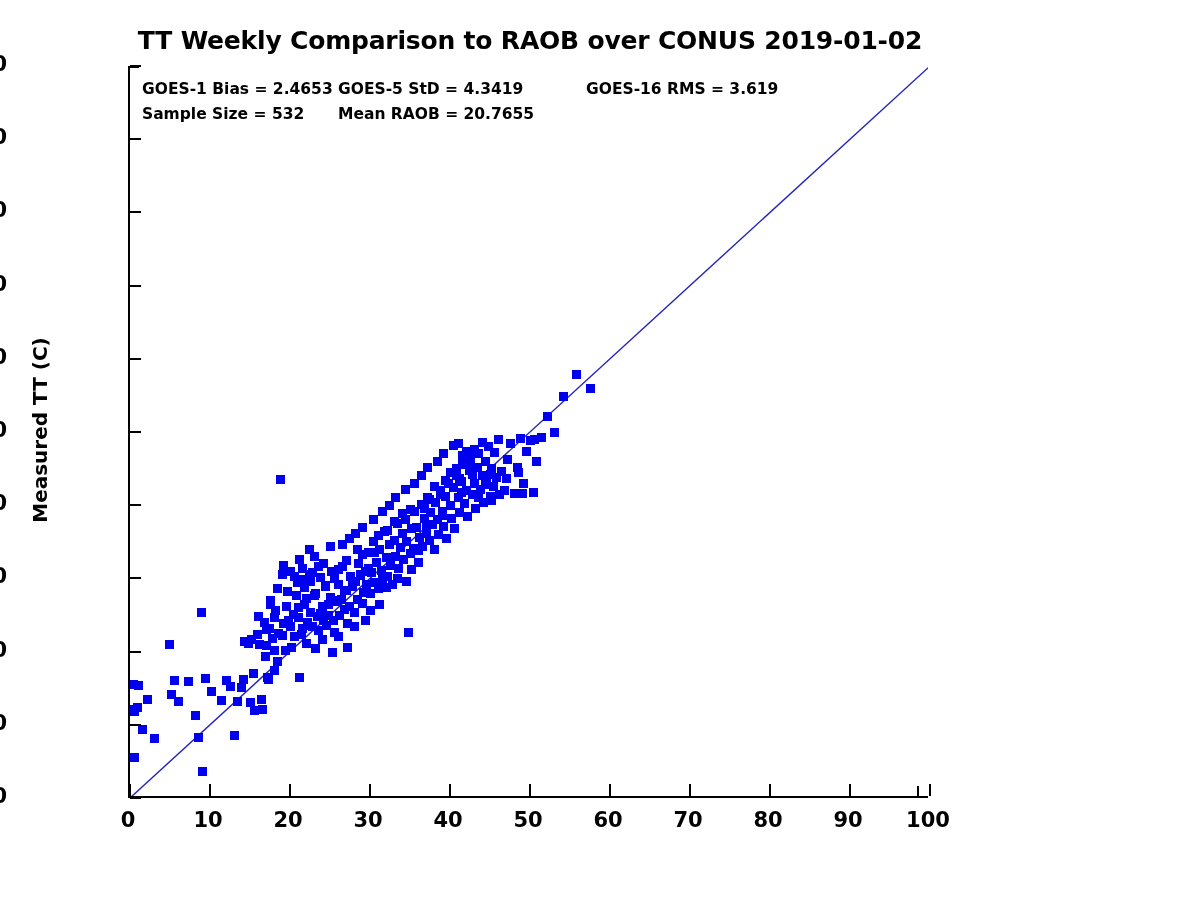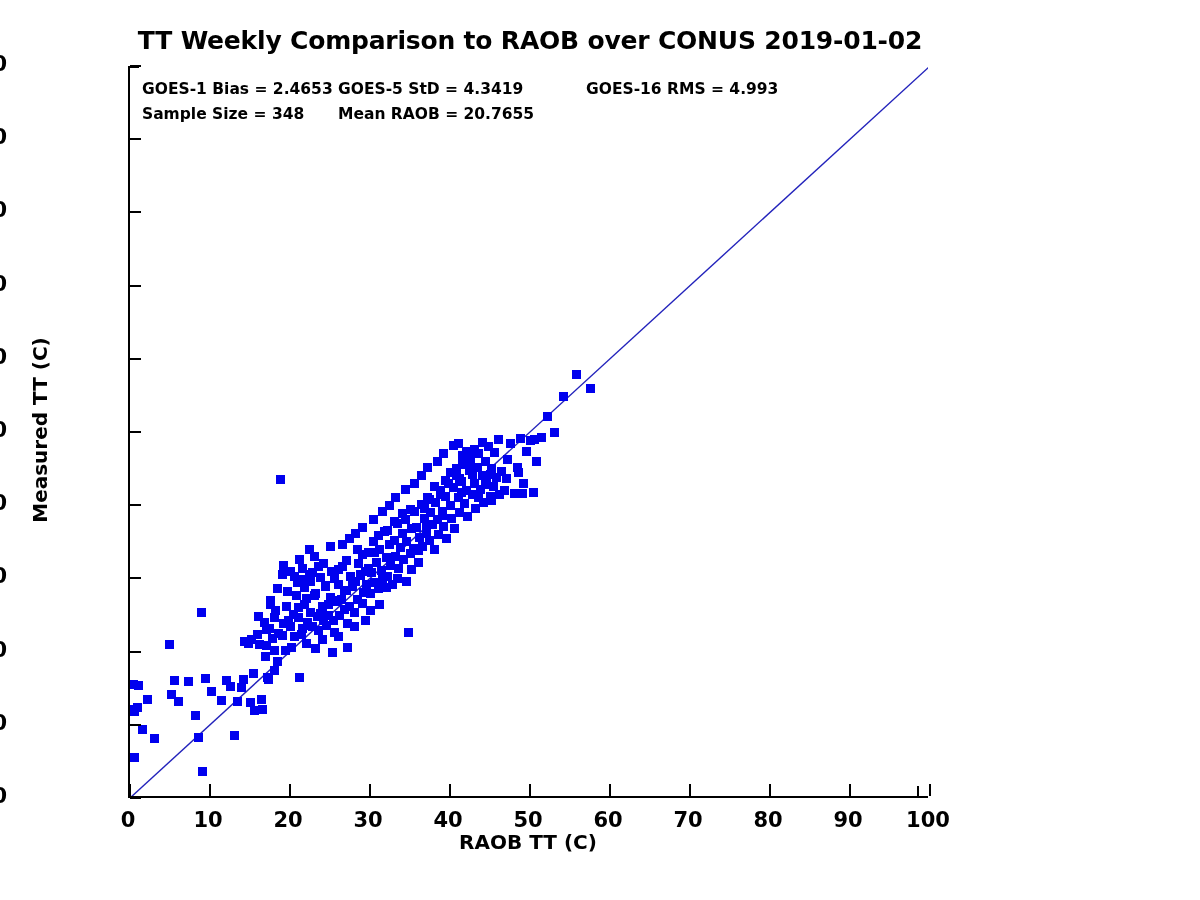--- a/index.html
+++ b/index.html
@@ -70,22 +70,22 @@
 </style>
 </head>
 <body>
 
 <div id="stage">
 
   <div id="chart-title">TT Weekly Comparison to RAOB over CONUS 2019-01-02</div>
 
   <div class="annot" id="annot-bias" style="left:142px;top:80px;">GOES-1 Bias = 2.4653</div>
   <div class="annot" id="annot-std" style="left:338px;top:80px;">GOES-5 StD = 4.3419</div>
-  <div class="annot" id="annot-rms" style="left:586px;top:80px;">GOES-16 RMS = 4.993</div>
-  <div class="annot" id="annot-sample" style="left:142px;top:105px;">Sample Size = 348</div>
+  <div class="annot" id="annot-rms" style="left:586px;top:80px;">GOES-16 RMS = 3.619</div>
+  <div class="annot" id="annot-sample" style="left:142px;top:105px;">Sample Size = 532</div>
   <div class="annot" id="annot-mean" style="left:338px;top:105px;">Mean RAOB = 20.7655</div>
 
 
   <div id="corner-tl"></div>
   <div id="corner-br"></div>
 
   <div id="plot-frame">
     <div class="plot-area" id="plot-area">
       <svg id="oneline" width="800" height="732">
           <line x1="0" y1="732" x2="800" y2="0" stroke="#2222bb" stroke-width="1.4"></line>
@@ -442,15 +442,14 @@
       <div class="xtick-label" style="left: 328px; top: 808px;">30</div>
       <div class="xtick-label" style="left: 408px; top: 808px;">40</div>
       <div class="xtick-label" style="left: 488px; top: 808px;">50</div>
       <div class="xtick-label" style="left: 568px; top: 808px;">60</div>
       <div class="xtick-label" style="left: 648px; top: 808px;">70</div>
       <div class="xtick-label" style="left: 728px; top: 808px;">80</div>
       <div class="xtick-label" style="left: 808px; top: 808px;">90</div>
       <div class="xtick-label" style="left: 888px; top: 808px;">100</div>
     </div>
 
-  <div id="xlabel">RAOB TT (C)</div>
   <div id="ylabel">Measured TT (C)</div>
 </div>
 
 </body></html>

